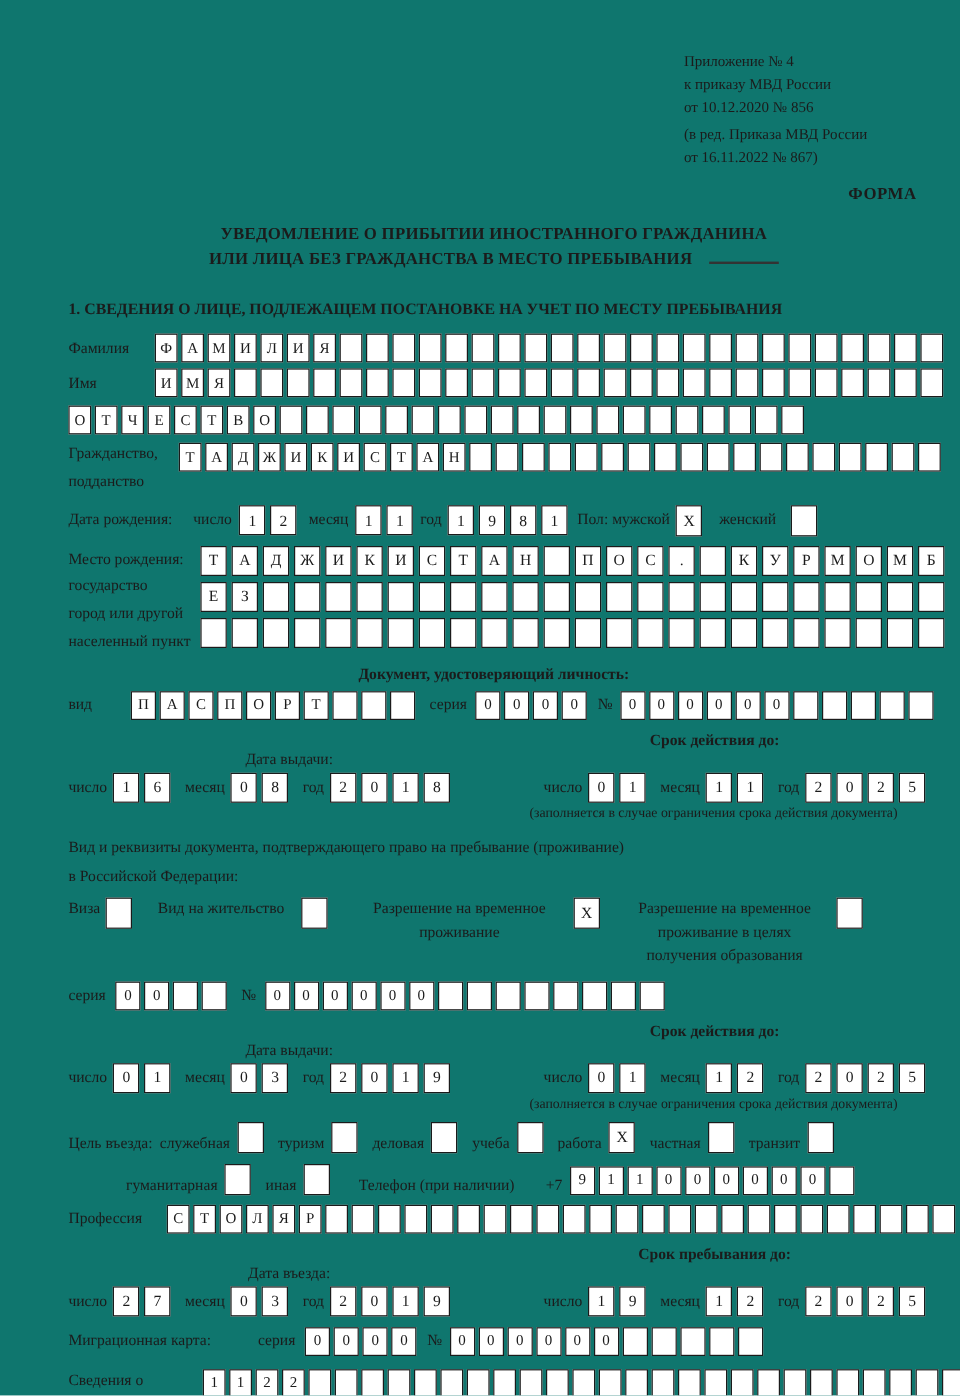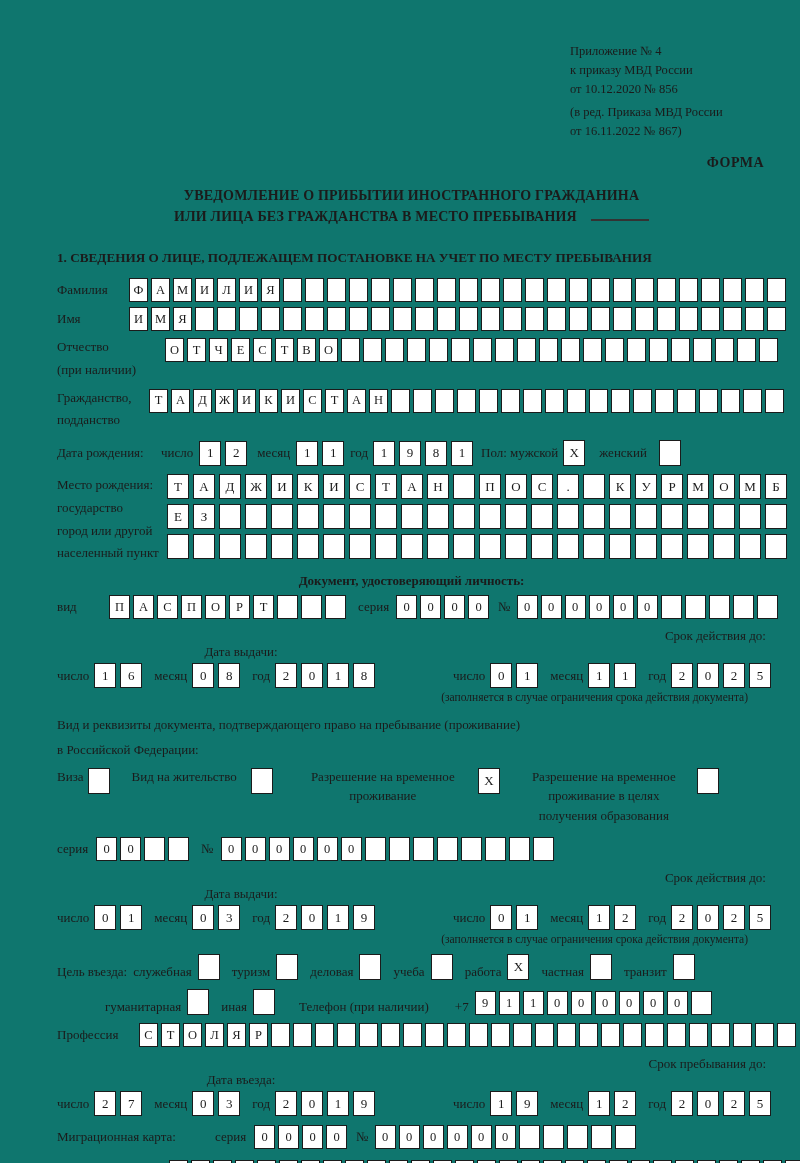--- a/index.html
+++ b/index.html
@@ -29,21 +29,21 @@
       display:flex;align-items:center;justify-content:center;font-size:12.5px;background:#fff;}
   .med .bx{width:21px;height:24px;}
   .wide{gap:4px;}
   .wide .bx{width:22px;height:25px;font-size:13px;}
   .cbx .bx{width:22px;height:26px;font-size:13px;}
   .stack .bxrow{margin-bottom:5px;}
   
   .date-two{margin-top:9px;}
   .dt-heads{display:flex;}
   .dt-head-left{flex:0 0 368px;text-align:center;margin-top:16px;}
-  .dt-head-right{flex:1;text-align:right;}
+  .dt-head-right{flex:1;text-align:center;font-weight:bold;}
   .dt-rows{display:flex;align-items:center;margin-top:3px;}
   .dt-grp{display:flex;align-items:center;}
   .dt-grp.left{flex:0 0 368px;}
   .dlbl{margin-right:5px;}
   .dt-grp .bxrow{margin-right:12px;}
   .dt-note{text-align:right;font-size:11.5px;margin-top:3px;padding-right:18px;}
   
   .intro{margin-top:10px;line-height:1.9;}
   .opts{display:flex;align-items:flex-start;margin-top:4px;}
   .opt{display:flex;align-items:flex-start;}
@@ -146,24 +146,20 @@
         <span class="bx"></span>
         <span class="bx"></span>
         <span class="bx"></span>
         <span class="bx"></span>
         <span class="bx"></span>
         <span class="bx"></span>
       </span>
   </div>
 
   <div class="frow top">
-    <span class="lblcol" style="width:108px">
-      <div>Отчество</div>
-      <div>(при наличии)</div>
-    </span>
     <span class="bxrow" style="margin-top:2px">
         <span class="bx">О</span>
         <span class="bx">Т</span>
         <span class="bx">Ч</span>
         <span class="bx">Е</span>
         <span class="bx">С</span>
         <span class="bx">Т</span>
         <span class="bx">В</span>
         <span class="bx">О</span>
         <span class="bx"></span>

